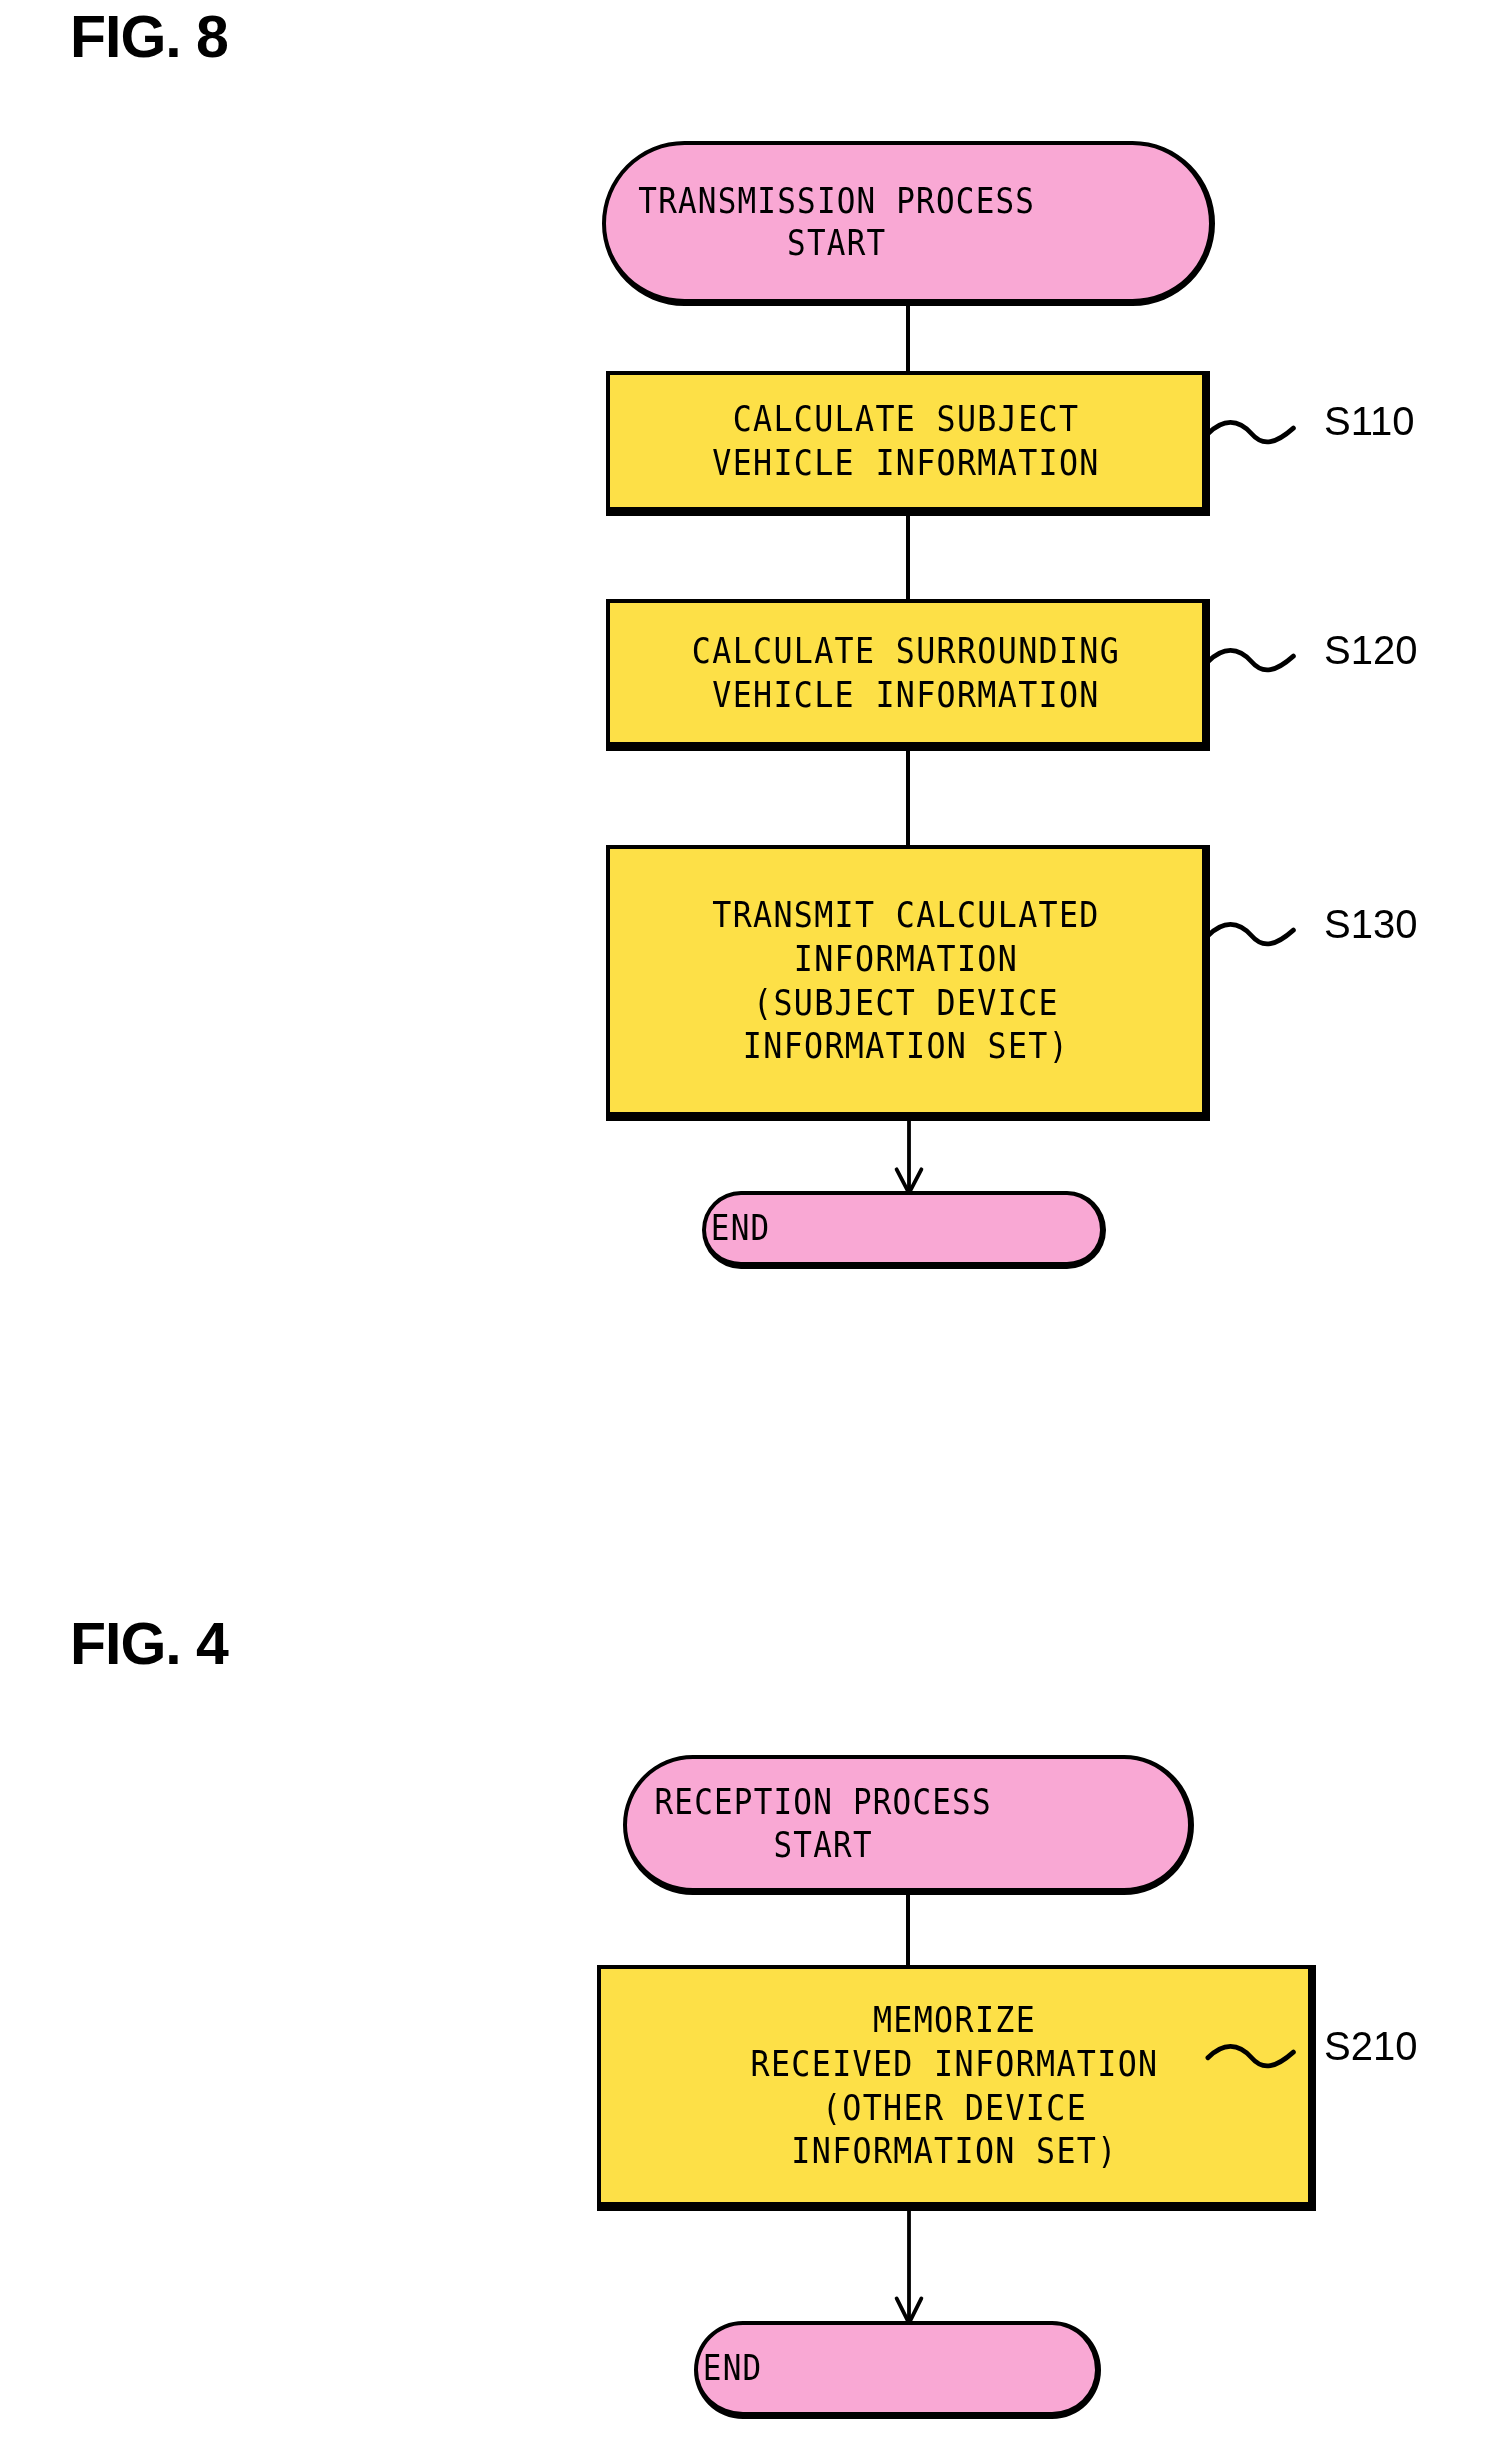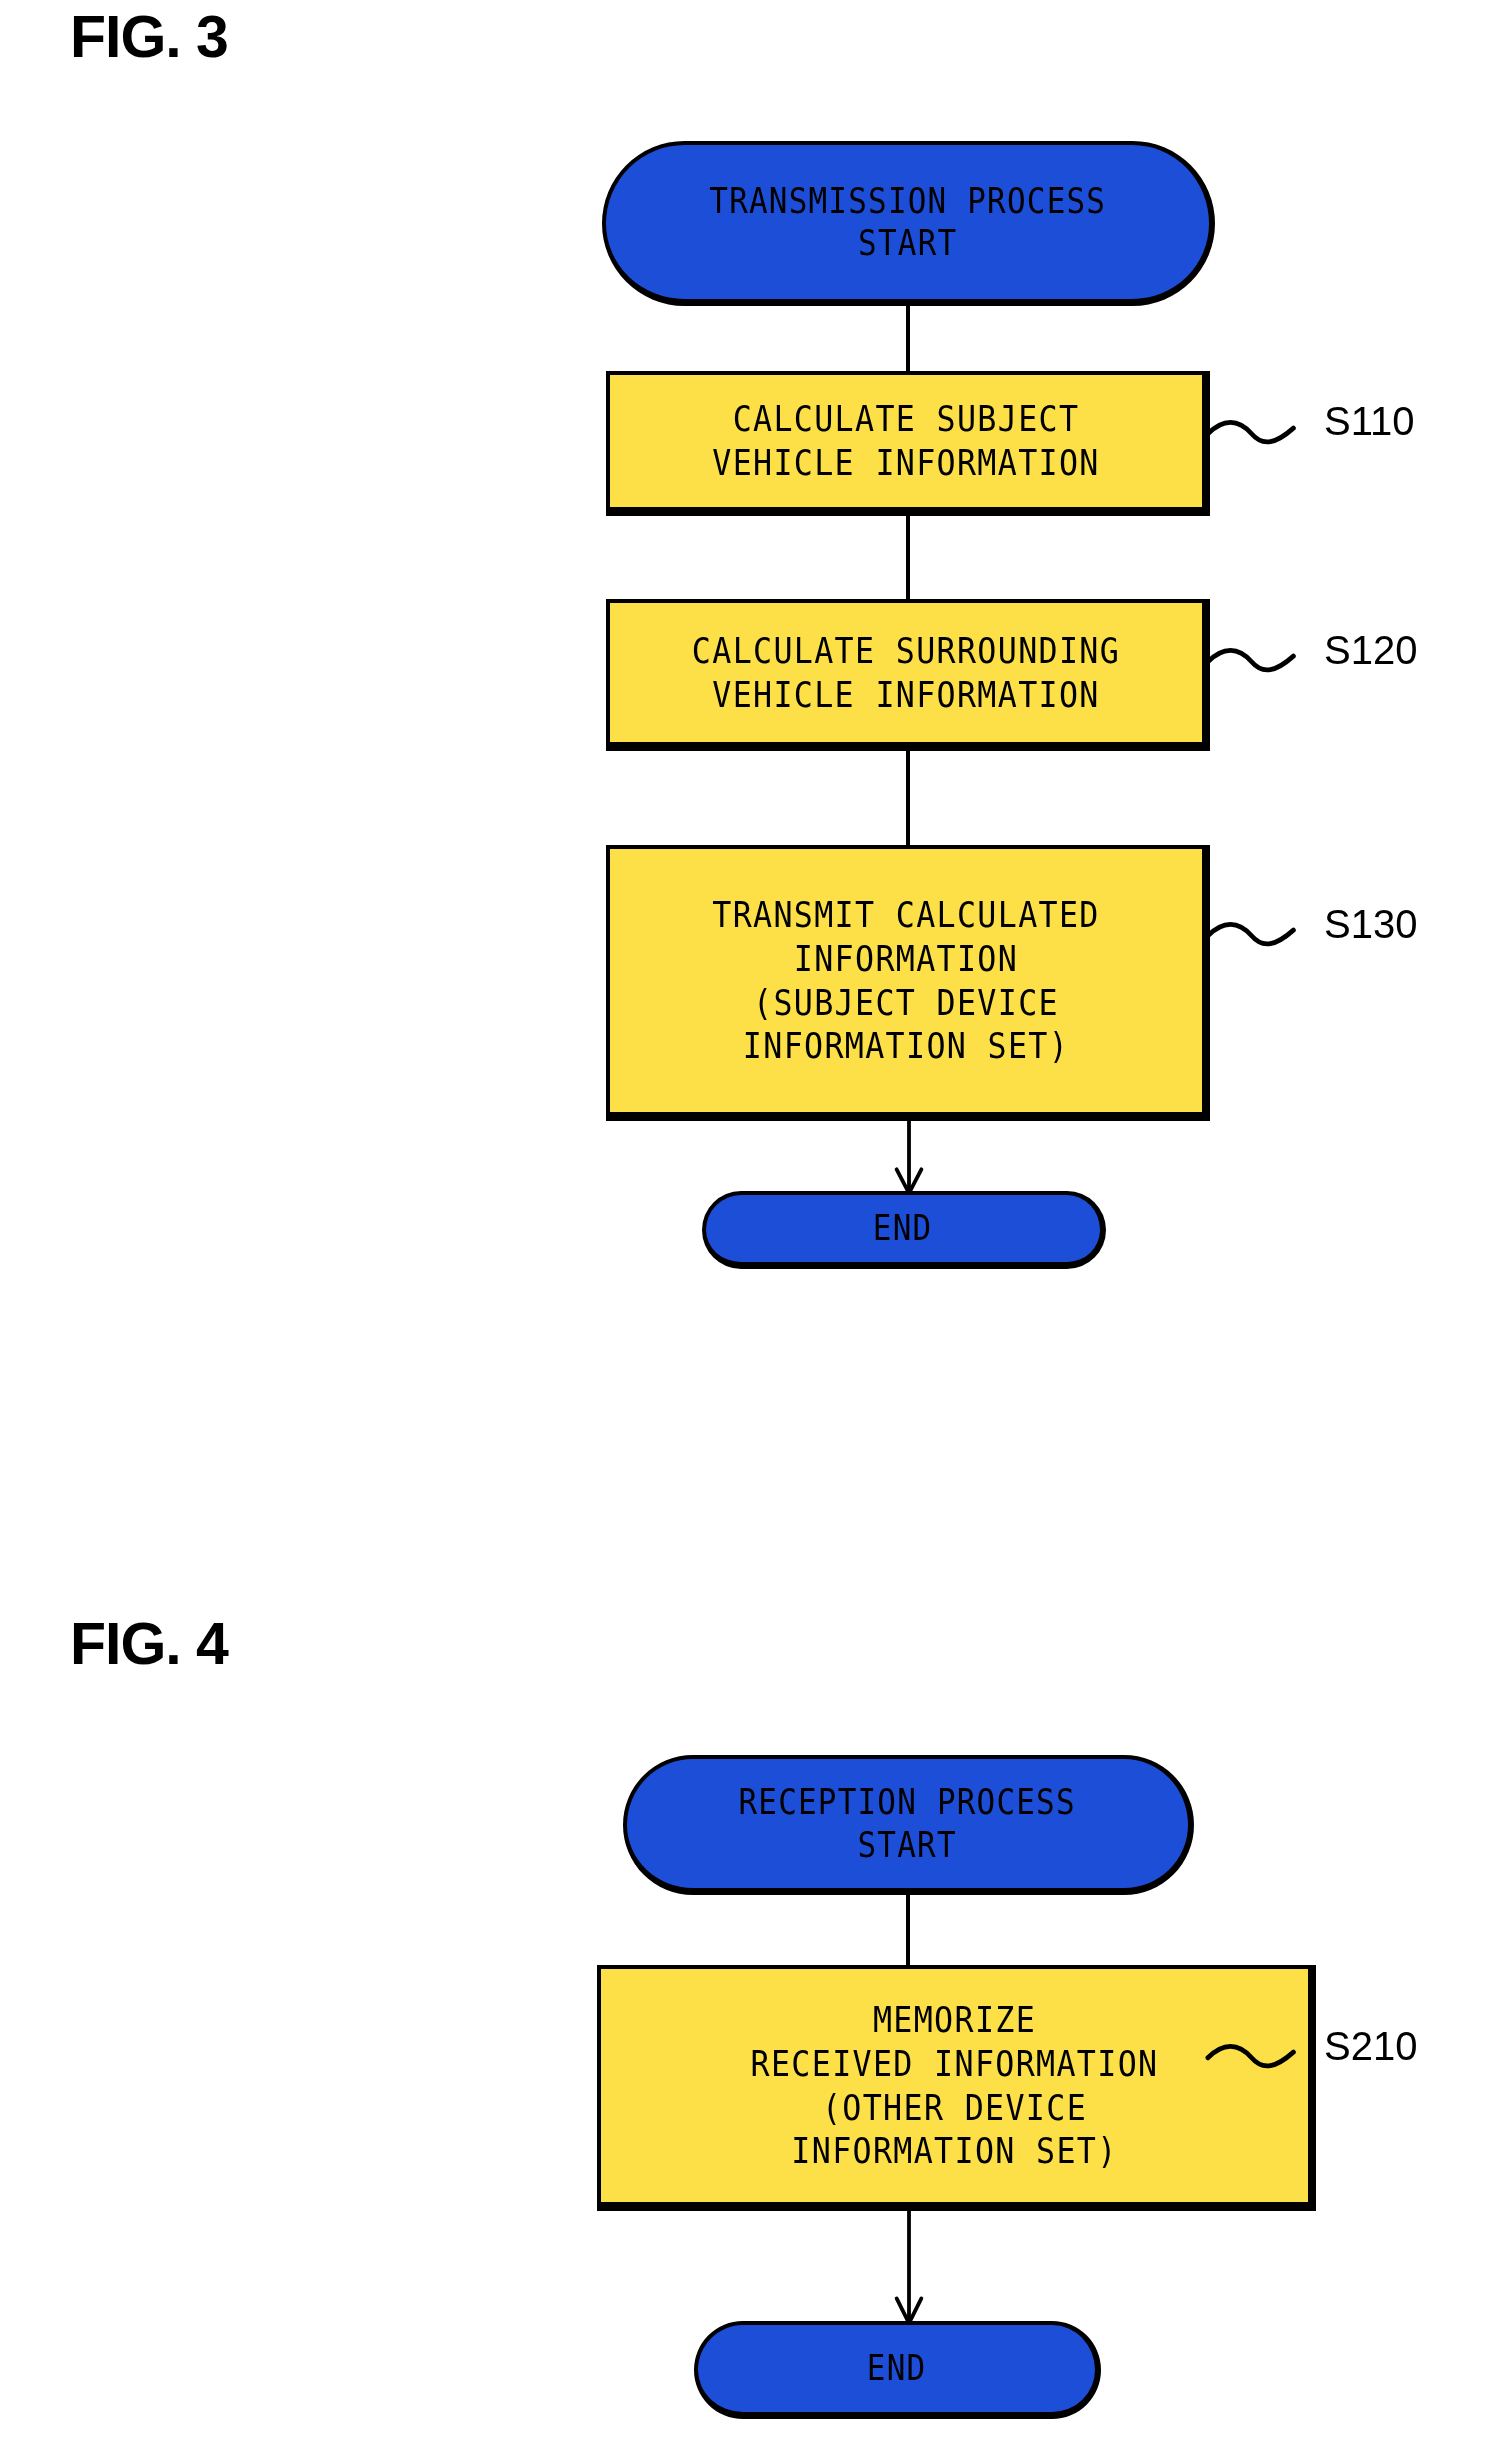--- a/index.html
+++ b/index.html
@@ -23,28 +23,27 @@
     white-space:nowrap;
     color:#000;
   }
   #fig2-title{left:70px;top:7.6px;}
   #fig4-title{left:70px;top:1615px;}
 
   
   .terminal{
     position:absolute;
     box-sizing:border-box;
-    background:#1d4ed8;
+    background:#f9a8d4;
     border:4.8px solid #000;
     border-right-width:6.7px;
     border-bottom-width:7.6px;
     border-radius:380px;
     display:flex;
     align-items:center;
-    justify-content:center;
     text-align:center;
   }
   .terminal .txt{
     font-family:"DejaVu Sans Mono", monospace;
     font-size:36px;
     line-height:1.17;
     letter-spacing:1.4px;
     transform:scaleX(0.86);
     transform-origin:center center;
     white-space:pre-line;
@@ -94,21 +93,21 @@
     line-height:1;
     white-space:nowrap;
     color:#000;
   }
 </style>
 </head>
 <body>
 
 <div class="sheet">
 
-  <div class="fig-title" id="fig2-title">FIG. 3</div>
+  <div class="fig-title" id="fig2-title">FIG. 8</div>
 
   <div class="terminal" style="left:602px;top:141px;width:613px;height:165px;">
     <div class="txt">TRANSMISSION PROCESS
 START</div>
   </div>
 
   <div class="vline" style="left:906px;top:302px;height:70px;"></div>
 
   <div class="procbox" style="left:606px;top:371px;width:604px;height:145px;">
     <div class="txt t-center">CALCULATE SUBJECT

